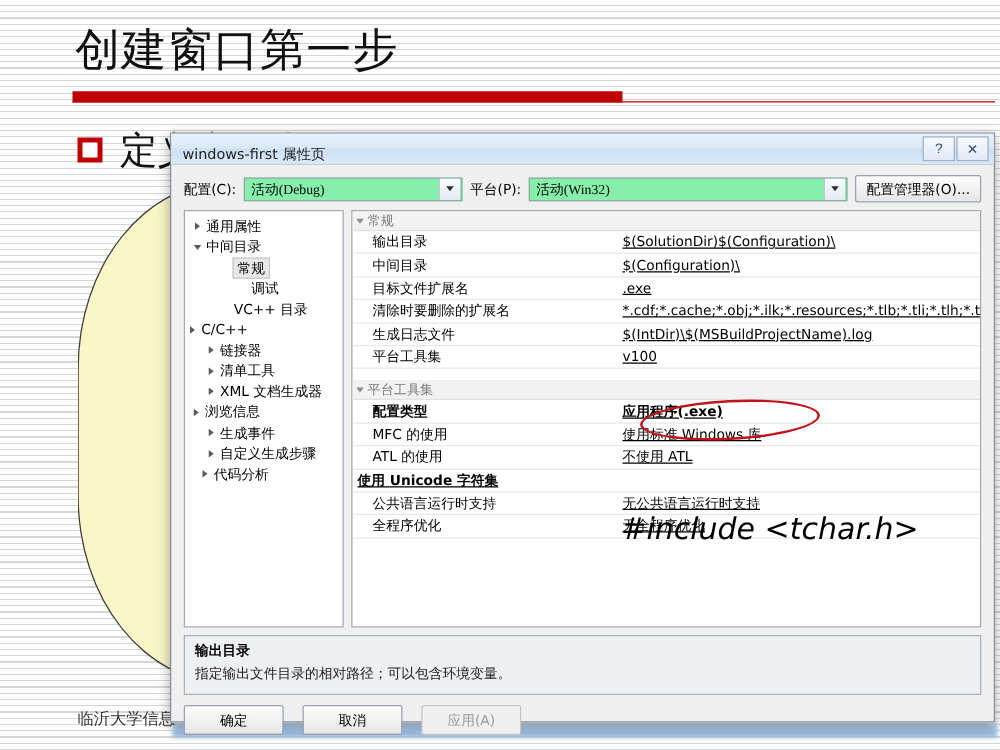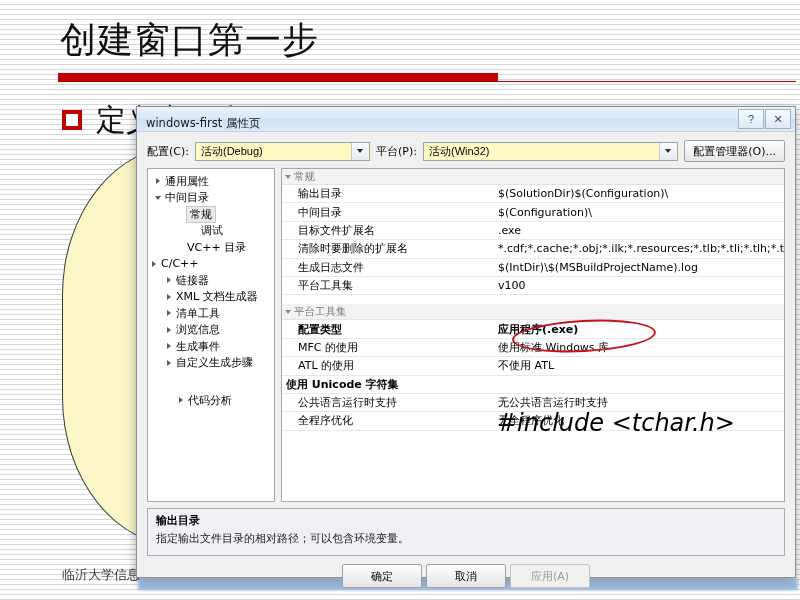--- a/index.html
+++ b/index.html
@@ -107,24 +107,24 @@
     font-size:11px;color:#33506e;
   }
   
   #dialog-toolbar{
     display:flex;align-items:center;gap:6px;
     padding:8px 10px 6px 10px;
   }
   .field-label{font-size:11px;color:#000;white-space:nowrap;
     font-family:"DejaVu Sans","Liberation Sans",sans-serif;}
   .combo{
-    height:19px;border:1px solid #9aa3ad;background:#fef9c3;
+    height:19px;border:1px solid #9aa3ad;background:#86efac;
     display:flex;align-items:center;justify-content:space-between;
     font-size:11px;padding:0 0 0 5px;box-sizing:border-box;
-    font-family:Liberation Sans, sans-serif;
+    font-family:Liberation Serif, serif;
   }
   .combo .cval{overflow:hidden;white-space:nowrap;}
   .combo-arrow{
     width:16px;height:17px;flex:0 0 16px;margin-right:1px;
     background:linear-gradient(to bottom,#fafcfe,#e3ebf3);
     border-left:1px solid #c3cad2;
     display:flex;align-items:center;justify-content:center;
   }
   .combo-arrow i{
     display:block;width:0;height:0;border-left:3.5px solid transparent;
@@ -175,35 +175,35 @@
   .prop-row{
     display:flex;height:17.4px;align-items:center;font-size:11px;
     border-bottom:1px solid #e8e8e8;
     font-family:"DejaVu Sans","Liberation Sans",sans-serif;
   }
   .prop-name{
     width:212px;flex:0 0 212px;padding-left:16px;box-sizing:border-box;
     white-space:nowrap;overflow:hidden;color:#000;
   }
   .prop-val{
-    flex:1;padding-left:4px;white-space:nowrap;overflow:hidden;color:#000;
+    flex:1;padding-left:4px;white-space:nowrap;overflow:hidden;color:#000;text-decoration:underline;
   }
   .prop-row.bold .prop-name,.prop-row.bold .prop-val{font-weight:bold;}
   .spacer-row{height:9px;}
   
   #desc-pane{
     margin:6px 10px 0 10px;height:48px;border:1px solid #a9b0b8;
     background:#eef0f3;padding:4px 8px;box-sizing:border-box;
     font-family:"DejaVu Sans","Liberation Sans",sans-serif;
   }
   #desc-title{font-size:11px;font-weight:bold;color:#000;}
   #desc-body{font-size:11px;color:#1a1a1a;margin-top:3px;}
   
   #dialog-footer{
-    display:flex;justify-content:center;gap:4px;padding:8px 10px 6px 10px;
+    display:flex;justify-content:flex-start;gap:15px;padding:8px 10px 6px 10px;
   }
   #dialog-footer .btn{width:62px;height:22px;}
   
   #red-ellipse{
     position:absolute;left:512px;top:320px;width:140px;height:28px;
     border:2.5px solid #c0161b;border-radius:50%;
     transform:rotate(-3deg);
     pointer-events:none;
   }
   
@@ -335,47 +335,47 @@
         <div class="tree-item" style="padding-left: 15px;">
           <span class="tw">
             <i class="coll"></i>
           </span>
           <span class="tlabel">链接器</span>
         </div>
         <div class="tree-item" style="padding-left: 15px;">
           <span class="tw">
             <i class="coll"></i>
           </span>
+          <span class="tlabel">清单工具</span>
+        </div>
+        <div class="tree-item" style="padding-left: 15px;">
+          <span class="tw">
+            <i class="coll"></i>
+          </span>
           <span class="tlabel">XML 文档生成器</span>
         </div>
+        <div class="tree-item" style="padding-left: 3px;">
+          <span class="tw">
+            <i class="coll"></i>
+          </span>
+          <span class="tlabel">浏览信息</span>
+        </div>
         <div class="tree-item" style="padding-left: 15px;">
           <span class="tw">
             <i class="coll"></i>
           </span>
-          <span class="tlabel">清单工具</span>
+          <span class="tlabel">生成事件</span>
         </div>
         <div class="tree-item" style="padding-left: 15px;">
           <span class="tw">
             <i class="coll"></i>
           </span>
-          <span class="tlabel">浏览信息</span>
-        </div>
-        <div class="tree-item" style="padding-left: 15px;">
-          <span class="tw">
-            <i class="coll"></i>
-          </span>
-          <span class="tlabel">生成事件</span>
-        </div>
-        <div class="tree-item" style="padding-left: 15px;">
-          <span class="tw">
-            <i class="coll"></i>
-          </span>
           <span class="tlabel">自定义生成步骤</span>
         </div>
-        <div class="tree-item" style="padding-left: 27px; margin-top: 21px;">
+        <div class="tree-item" style="padding-left: 10px;">
           <span class="tw">
             <i class="coll"></i>
           </span>
           <span class="tlabel">代码分析</span>
         </div>
       </div>
     <div id="grid-pane">
         <div class="grp-header">
           <span class="tw">
             <i class="exp"></i>

